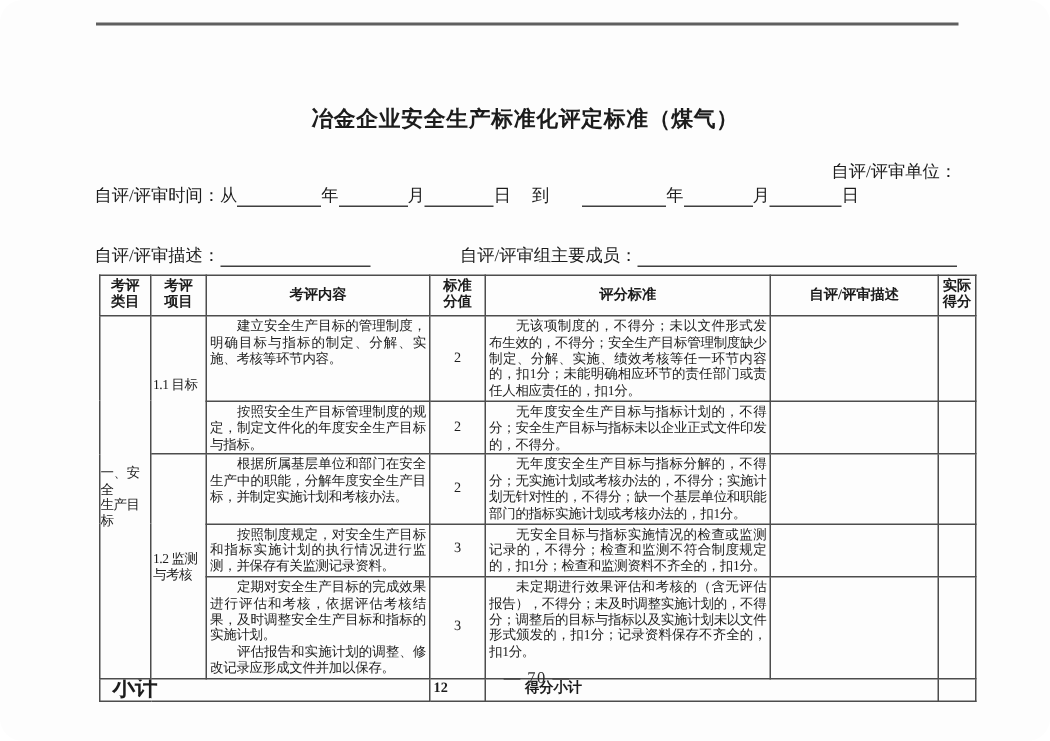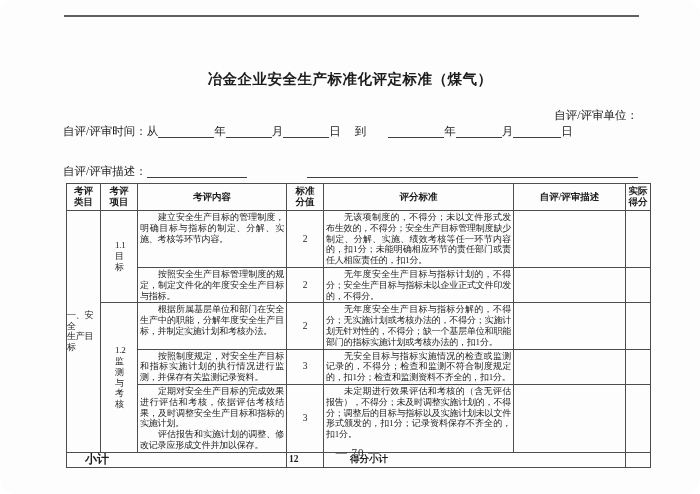--- a/index.html
+++ b/index.html
@@ -24,25 +24,25 @@
 
   table.eval-table { position:absolute; left:66px; top:183px; width:584px;
     border-collapse:collapse; table-layout:fixed; font-size:9px; line-height:10.8px; }
   .eval-table th, .eval-table td { border:1px solid #4d4d4d; padding:1px 2px; vertical-align:middle; overflow:hidden; }
   .eval-table th { font-weight:bold; font-size:9.5px; line-height:11px; text-align:center; padding:2px 1px; }
   .ln { display:block; }
   tr.r-head { height:26px;margin-left:14px; }
   tr.r1 { height:44px; } tr.r2 { height:30px;padding-left:12px; } tr.r3 { height:40px; }
   tr.r4 { height:30px; } tr.r5 { height:59px; } tr.r-sub { height:15px; }
   td.category-cell { text-align:left; font-size:9px; padding:0; letter-spacing:-0.3px; }
-  td.project-cell  { font-size:9px; padding:0 14px; letter-spacing:-0.3px; }
+  td.project-cell  { font-size:9px; padding:0 1px; letter-spacing:-0.3px; }
   td.content-cell, td.standard-cell { vertical-align:top; text-align:justify; }
   .para { margin:0; text-indent:2em; letter-spacing:-0.2px; }
   td.score-cell { text-align:center; font-size:9.5px; }
-  td.subtotal-label { font-weight:bold; font-size:12px; padding-left:18px;margin-left:16px; }
+  td.subtotal-label { font-weight:bold; font-size:15px; padding-left:8px;margin-left:16px; }
   td.subtotal-score { font-weight:bold; font-size:9.5px; text-align:left; }
   td.subtotal-score-label { font-weight:bold; font-size:9.5px; padding-left:26px; }
   .page-num { position:absolute; top:446px; left:66px; width:584px; text-align:center;
               font-size:11px; letter-spacing:1px; color:#2a2a2a; }
 </style>
 </head>
 <body>
 
 <div class="page">
 
@@ -71,20 +71,21 @@
     <span class="blank b46"></span>
     <span>月</span>
     <span class="blank b48"></span>
     <span>日</span>
   </div>
 
   <div class="form-line line3">
     <span>自评/评审描述：</span>
     <span class="blank b100"></span>
     <span class="gap60"></span>
+    <span>自评/评审组主要成员：</span>
     <span class="blank fill"></span>
   </div>
 
   <table class="eval-table">
     <colgroup>
       <col style="width:34px">
         <col style="width:37px">
         <col style="width:149px">
       <col style="width:37px">
         <col style="width:190px">

